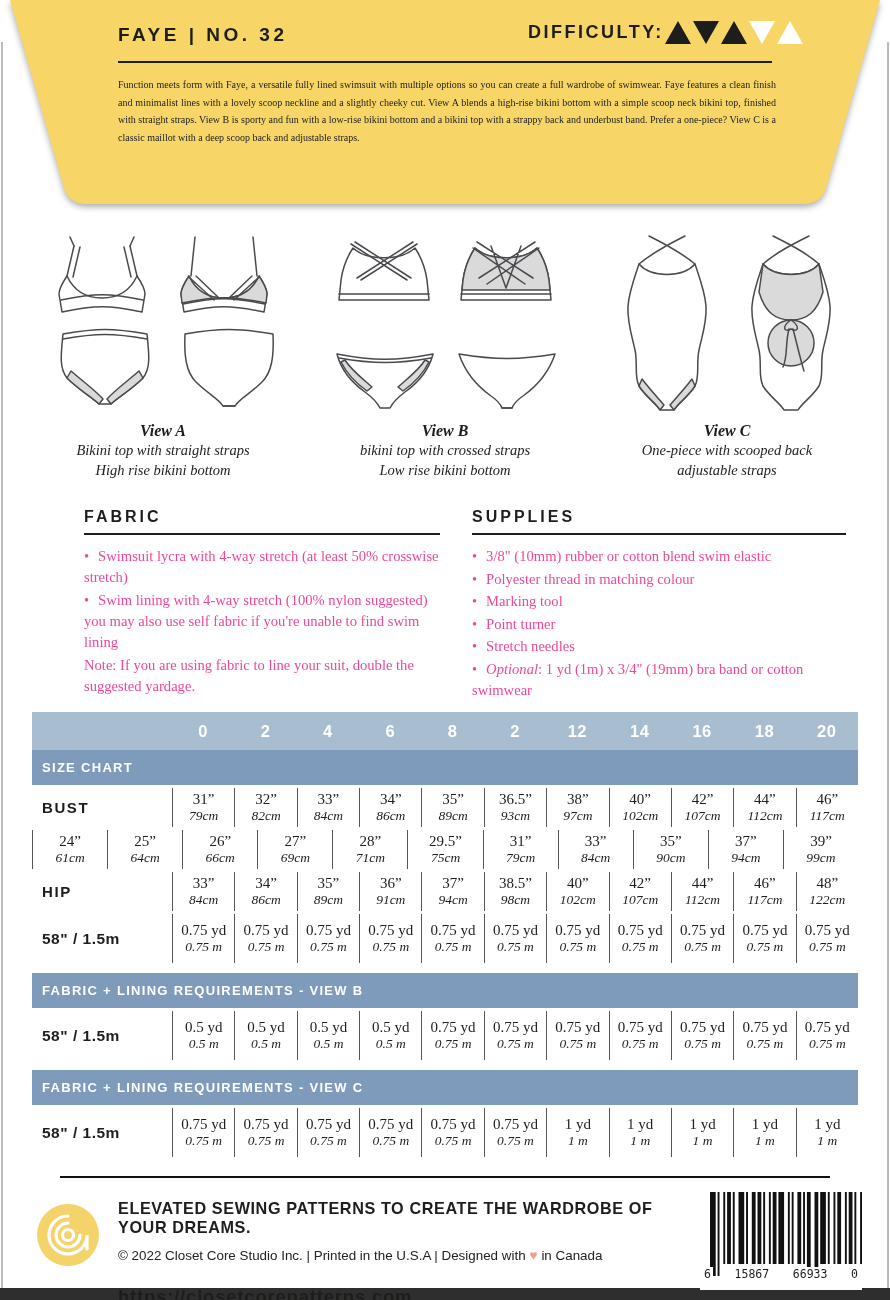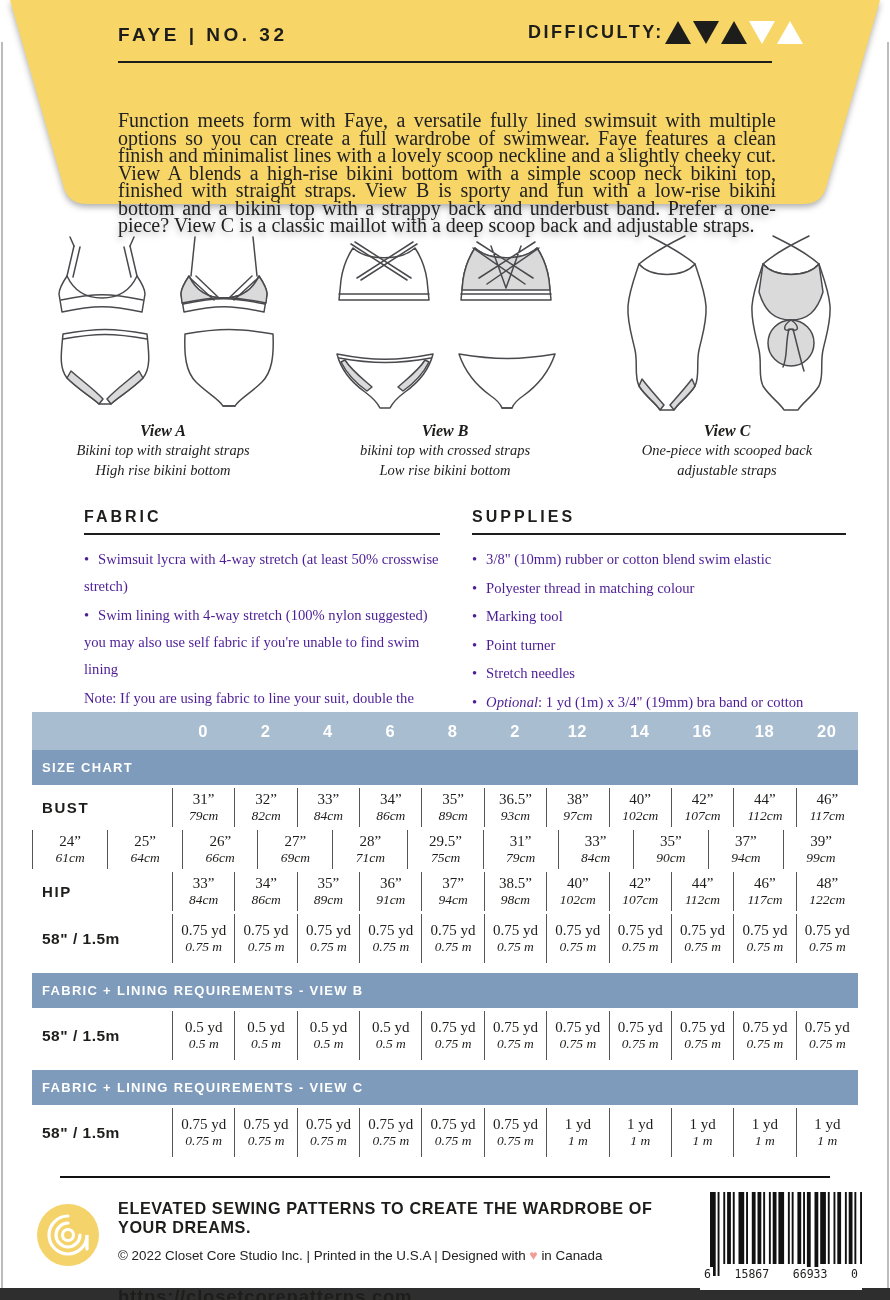--- a/index.html
+++ b/index.html
@@ -20,40 +20,40 @@
   .difficulty{position:absolute;left:528px;top:21px;display:flex;align-items:center;}
   .difficulty-label{font-size:18px;font-weight:bold;letter-spacing:2.5px;}
   .tris{display:flex;align-items:center;}
   .tri{display:inline-block;width:0;height:0;margin:0 1px;}
   .tri.up{border-left:13px solid transparent;border-right:13px solid transparent;border-bottom:23px solid #1d1d1b;}
   .tri.down{border-left:13px solid transparent;border-right:13px solid transparent;border-top:23px solid #1d1d1b;}
   .tri.open.up{border-bottom-color:#ffffff;}
   .tri.open.down{border-top-color:#ffffff;}
   .banner-rule{position:absolute;left:118px;width:654px;top:61px;height:2px;background:#1d1d1b;}
   .banner-desc{position:absolute;left:118px;top:76px;width:658px;
-    font-family:"Liberation Serif",serif;font-size:20px;line-height:17.5px;
-    text-align:justify;color:#222;margin-top:36px;}
+    font-family:"Liberation Serif",serif;font-size:10px;line-height:17.5px;
+    text-align:justify;color:#222;}
 
   
   .views{position:absolute;top:230px;left:0;right:0;display:flex;justify-content:center;gap:10px;z-index:1;}
   .view{width:272px;text-align:center;}
   .view svg{display:block;margin:0 auto;}
   .view-name{font-family:"Liberation Serif",serif;font-weight:bold;font-style:italic;font-size:16px;margin-top:0;}
   .view-cap{font-family:"Liberation Serif",serif;font-style:italic;font-size:14.5px;line-height:1.38;color:#222;}
   .lineart{stroke:#4a4a4e;stroke-width:1.5;fill:#ffffff;stroke-linejoin:round;stroke-linecap:round;}
   .lineart.shade{fill:#dadada;}
   .lineart.noline{fill:none;}
 
   
   .materials{position:absolute;top:508px;left:84px;right:44px;display:flex;gap:32px;z-index:1;}
   .mat-col.fabric{width:356px;}
   .mat-col.supplies{flex:1;}
   .mat-head{font-size:16px;font-weight:bold;letter-spacing:3px;border-bottom:2px solid #1d1d1b;
             padding-bottom:7px;margin-bottom:11px;}
-  .mat-body{font-family:"Liberation Serif",serif;font-size:14.6px;line-height:27px;color:#4c1d95;}
+  .mat-body{font-family:"Liberation Serif",serif;font-size:14.6px;line-height:21px;color:#ec4899;}
   .mat-body p{margin:0 0 2px 0;}
   .bullet{margin-right:9px;}
   ul.sup-list{list-style:none;margin:0;padding:0;}
   ul.sup-list li{margin:0 0 1.5px 0;}
 
   
   .charts{position:absolute;top:712px;left:32px;width:826px;z-index:1;}
   .band-light{background:var(--band-light,#A9BDD1);height:38px;display:flex;align-items:center;}
   .spacer{width:140px;}
   .size-cell{flex:1;text-align:center;color:#fff;font-weight:bold;font-size:16.5px;letter-spacing:.5px;}

